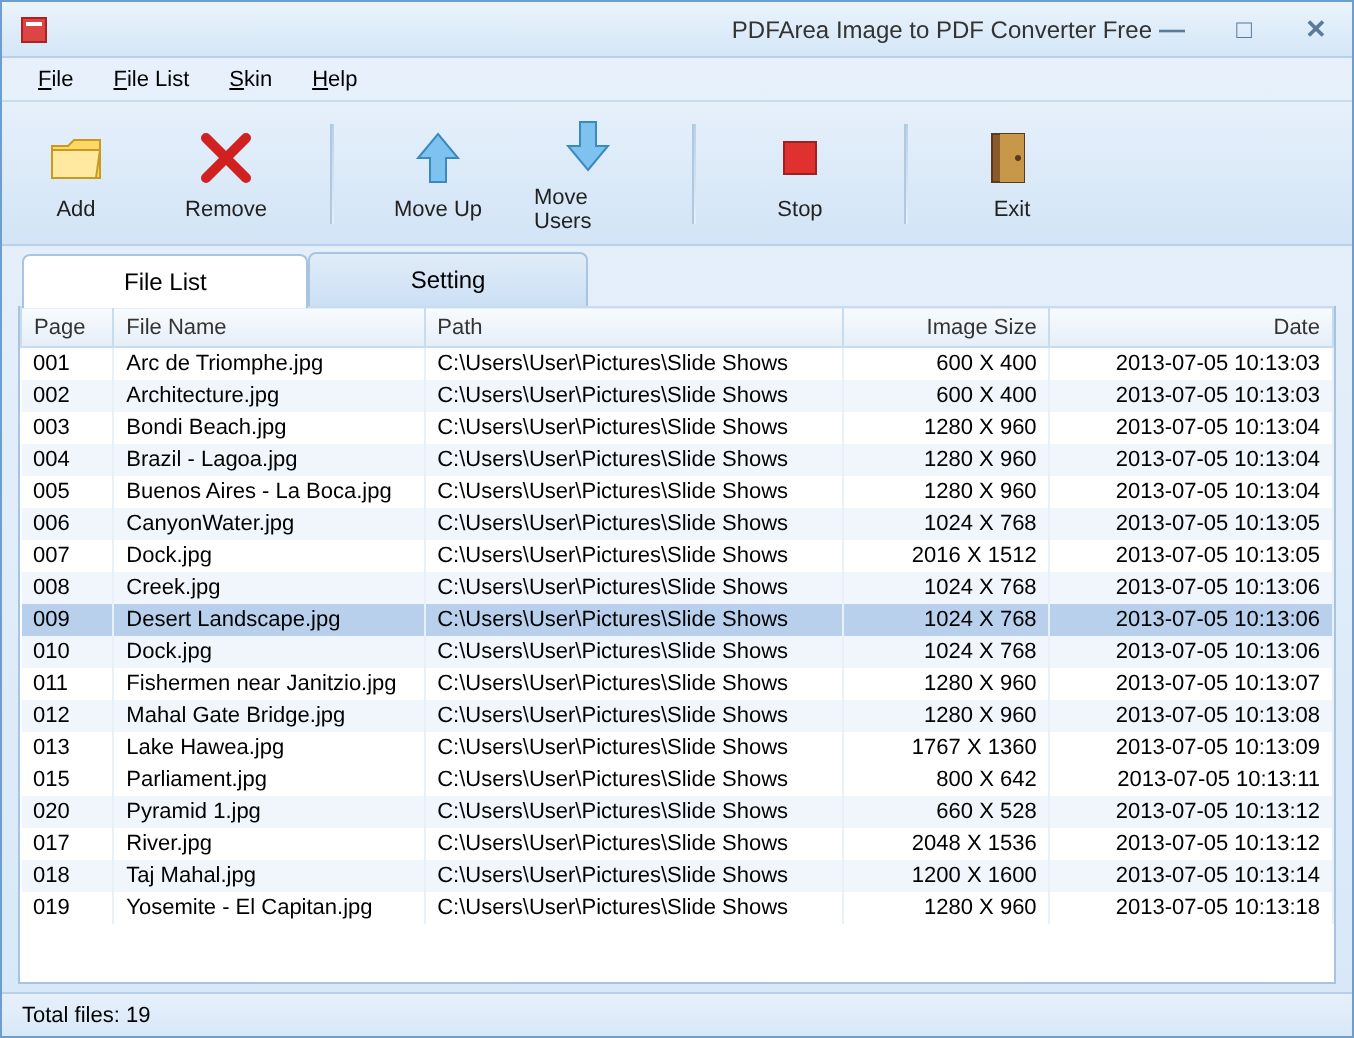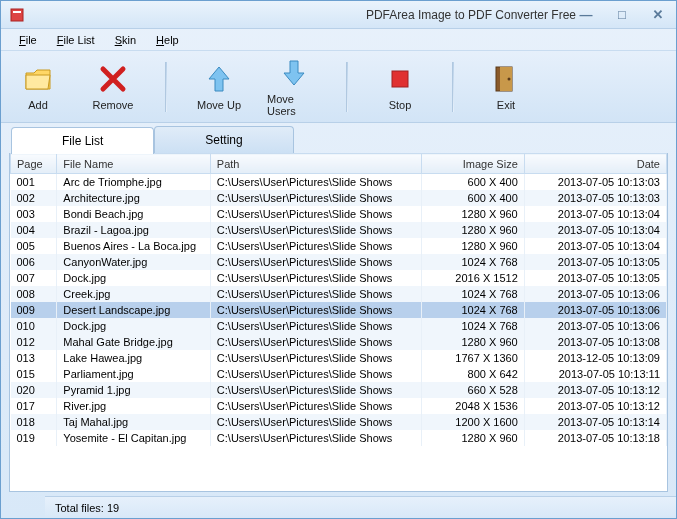--- a/index.html
+++ b/index.html
@@ -23,21 +23,21 @@
 .tab.active { background: #fff; position: relative; top: 1px; }
 .content { flex: 1; margin: 0 8px 4px 8px; background: #fff; border: 1px solid #a8c4e0; display: flex; flex-direction: column; overflow: hidden; border-top: none; }
 .tablewrap { flex: 1; overflow: auto; }
 table { width: 100%; border-collapse: collapse; }
 th { background: linear-gradient(#f8fbfe, #e4eef8); border: 1px solid #c8dcf0; padding: 3px 6px; font-weight: normal; font-size: 11px; color: #333; text-align: left; height: 20px; }
 th.r { text-align: right; }
 td { padding: 1px 6px; font-size: 11px; border-right: 1px solid #e8f0f8; white-space: nowrap; height: 16px; }
 tr.even { background: #f0f6fc; }
 tr.sel td { background: #b8d0ec; }
 td.r { text-align: right; }
-.statusbar { height: 22px; border-top: 1px solid #b8d0e8; padding: 3px 10px; background: linear-gradient(#e6f0fb, #d8e8f8); font-size: 11px; display: flex; align-items: center; margin-left: 44px; }
+.statusbar { height: 22px; border-top: 1px solid #b8d0e8; padding: 3px 10px; background: linear-gradient(#e6f0fb, #d8e8f8); font-size: 11px; display: flex; align-items: center; }
 .col-page{width:44px}.col-name{width:140px}.col-path{width:200px}.col-size{width:98px}.col-date{width:135px}
 </style>
 </head>
 <body>
 
 <div class="window">
   <div class="titlebar">
     <span class="titlebar-icon">
       <svg width="16" height="16">
           <rect x="2" y="2" width="12" height="12" fill="#d44" stroke="#a22"></rect>
@@ -197,33 +197,40 @@
               <td class="r">1024 X 768</td>
               <td class="r">2013-07-05 10:13:06</td>
             </tr>
             <tr class="even">
               <td>010</td>
               <td>Dock.jpg</td>
               <td>C:\Users\User\Pictures\Slide Shows</td>
               <td class="r">1024 X 768</td>
               <td class="r">2013-07-05 10:13:06</td>
             </tr>
+            <tr class="">
+              <td>011</td>
+              <td>Fishermen near Janitzio.jpg</td>
+              <td>C:\Users\User\Pictures\Slide Shows</td>
+              <td class="r">1280 X 960</td>
+              <td class="r">2013-07-05 10:13:07</td>
+            </tr>
             <tr class="even">
               <td>012</td>
               <td>Mahal Gate Bridge.jpg</td>
               <td>C:\Users\User\Pictures\Slide Shows</td>
               <td class="r">1280 X 960</td>
               <td class="r">2013-07-05 10:13:08</td>
             </tr>
             <tr class="">
               <td>013</td>
               <td>Lake Hawea.jpg</td>
               <td>C:\Users\User\Pictures\Slide Shows</td>
               <td class="r">1767 X 1360</td>
-              <td class="r">2013-12-05 10:13:09</td>
+              <td class="r">2013-07-05 10:13:09</td>
             </tr>
             <tr class="">
               <td>015</td>
               <td>Parliament.jpg</td>
               <td>C:\Users\User\Pictures\Slide Shows</td>
               <td class="r">800 X 642</td>
               <td class="r">2013-07-05 10:13:11</td>
             </tr>
             <tr class="even">
               <td>020</td>

